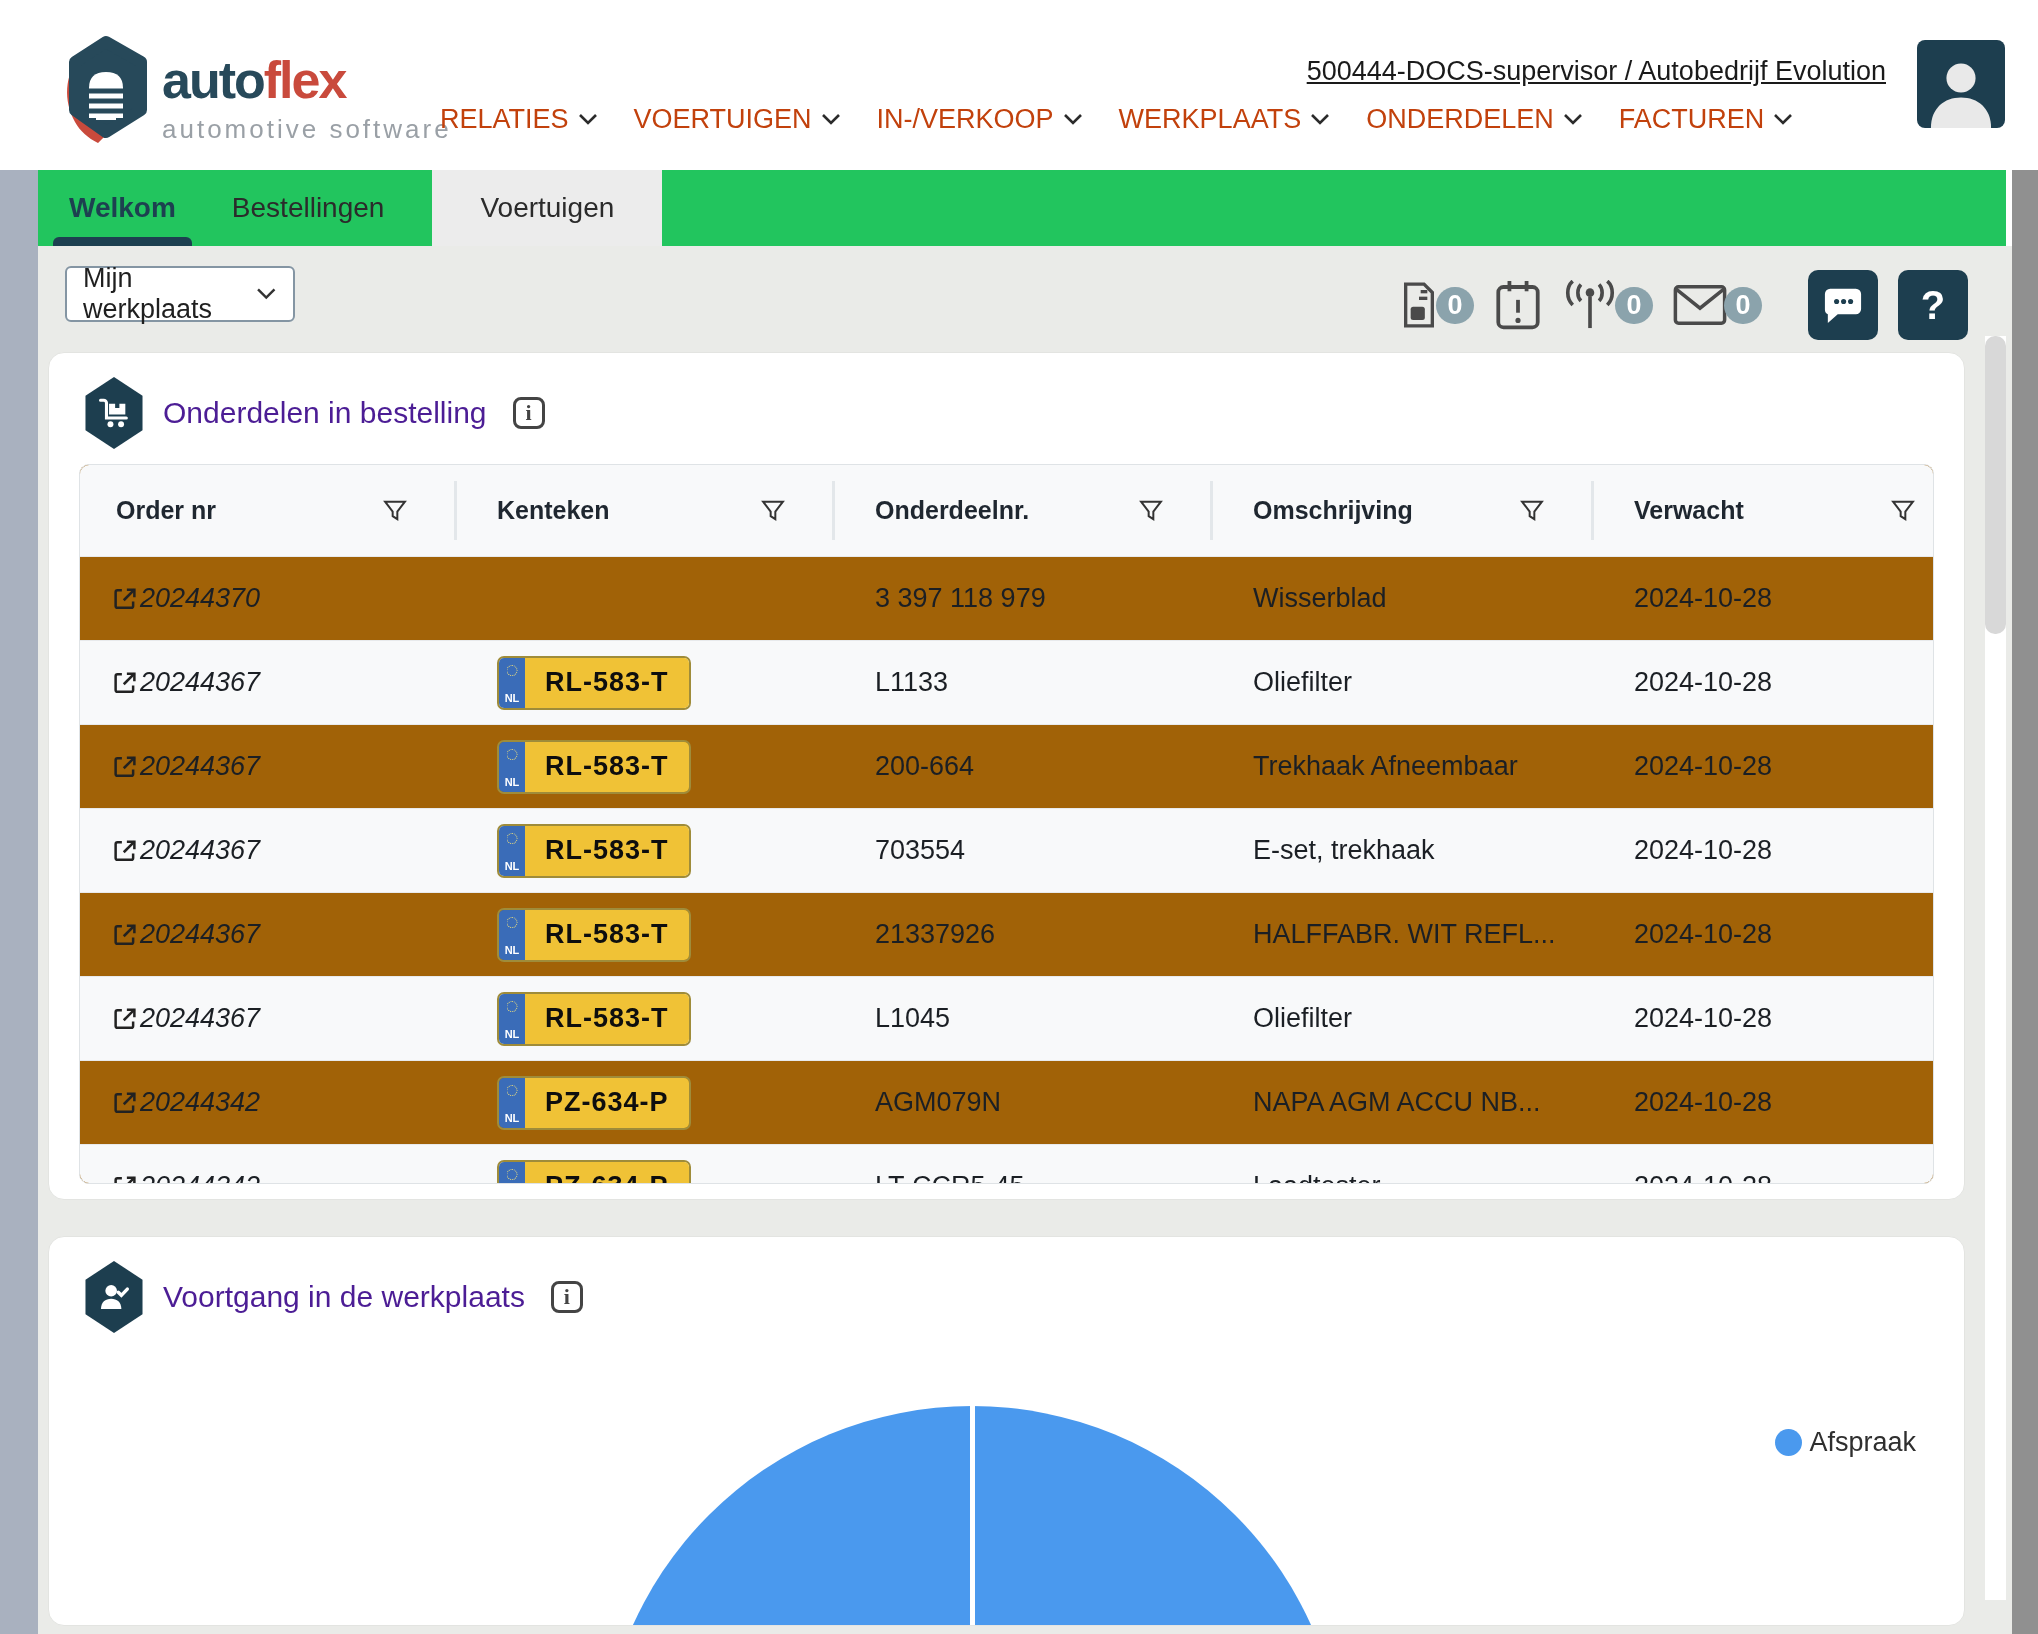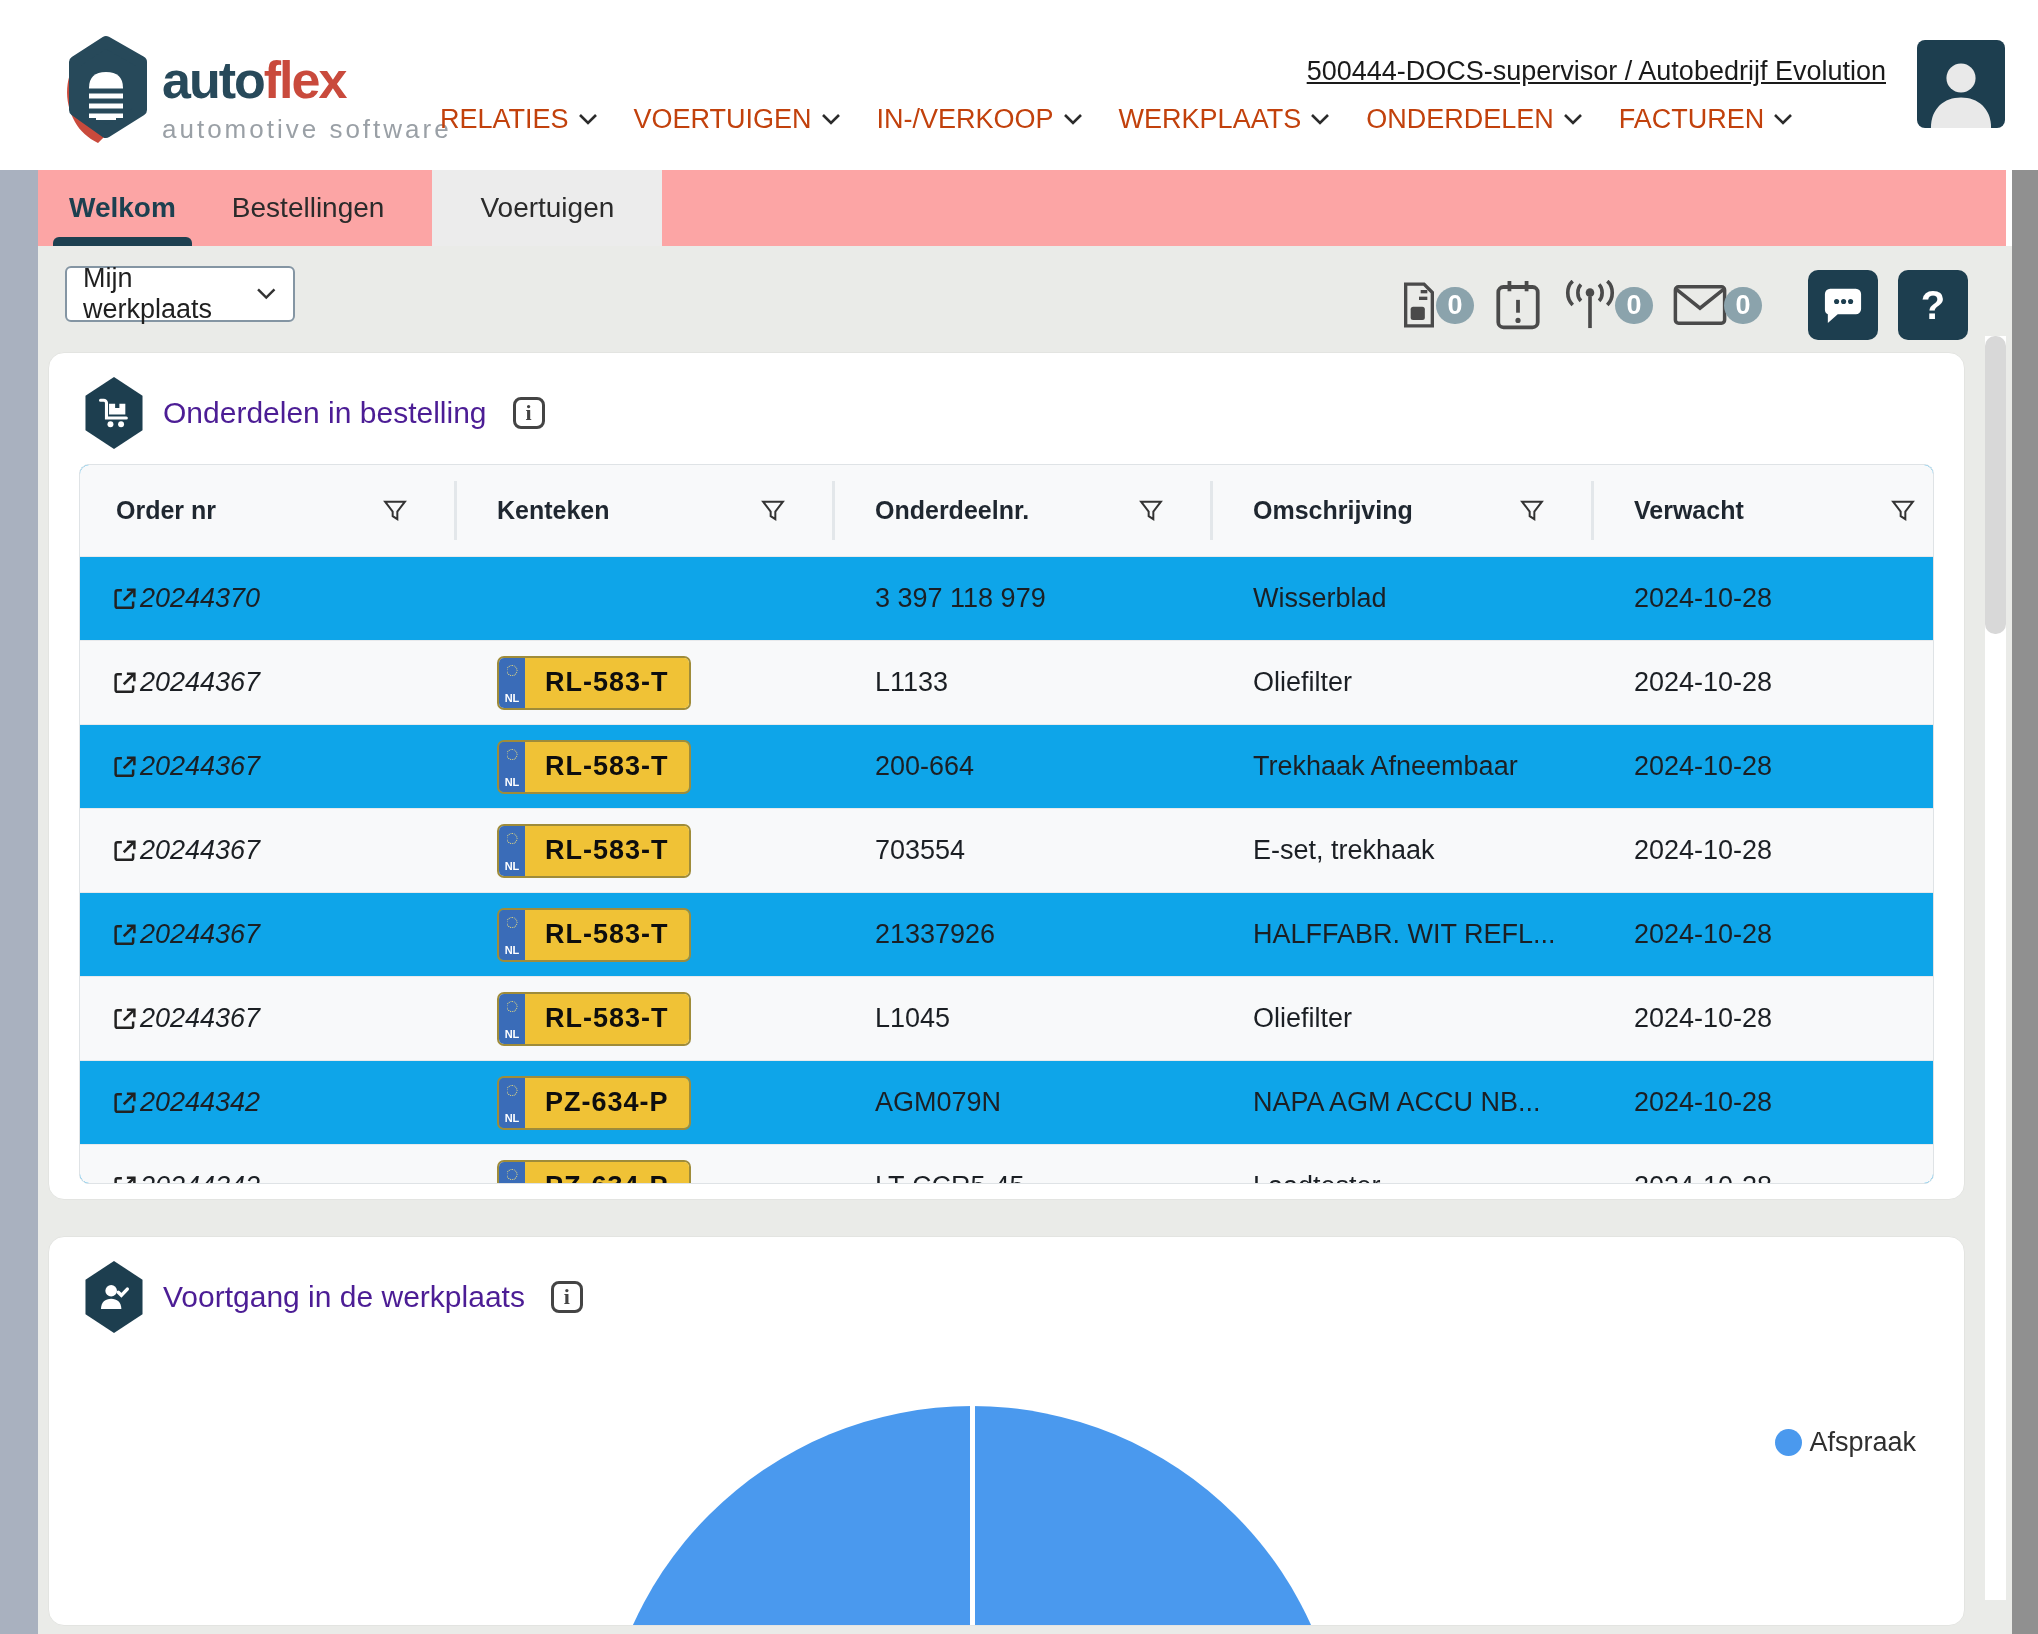--- a/index.html
+++ b/index.html
@@ -21,21 +21,21 @@
   .chev { width:20px; height:13px; }
   .account-link { position:absolute; top:56px; right:152px; font-size:27px; color:#1a1a1a; text-decoration:underline; cursor:pointer; }
   .avatar { position:absolute; top:40px; right:33px; width:88px; height:88px; background:#1d3e4f; border-radius:8px; overflow:hidden; display:flex; align-items:flex-end; justify-content:center; }
 
   
   .left-rail { position:absolute; left:0; top:150px; width:38px; bottom:0; background:#a9b1bf; z-index:4; }
   .powered { position:absolute; left:1px; top:500px; height:460px; writing-mode:vertical-rl; transform:rotate(180deg);
              font-size:24px; color:#2e2e2e; display:flex; align-items:center; white-space:nowrap; }
 
   
-  .tab-bar { position:absolute; left:38px; top:170px; right:32px; height:76px; background:#fca5a5; display:flex; align-items:stretch; z-index:3; }
+  .tab-bar { position:absolute; left:38px; top:170px; right:32px; height:76px; background:#22c55e; display:flex; align-items:stretch; z-index:3; }
   .tab { position:relative; display:flex; align-items:center; font-size:28px; color:#2b2b2b; padding:0 22px; cursor:pointer; }
   .tab.active { color:#1d4050; font-weight:700; margin-left:9px; }
   .tab.active::after { content:""; position:absolute; left:6px; right:6px; bottom:0; height:9px; border-radius:6px 6px 0 0; background:#1d4050; }
   .tab.t2 { margin-left:12px; }
   .tab.boxed { margin-left:26px; background:#ececec; padding:0 48px; }
 
   
   .content { position:absolute; left:38px; top:246px; right:26px; bottom:0; background:#eaebe8; z-index:2; }
 
   .workshop-select { position:absolute; left:27px; top:20px; width:230px; height:56px; background:#fff;
@@ -54,21 +54,21 @@
   .card { position:absolute; left:10px; width:1917px; background:#fff; border-radius:16px; border:1px solid #e3e4e1; }
   .card-head { display:flex; align-items:center; gap:18px; padding:24px 0 0 34px; }
   .hexicon { width:62px; height:72px; background:#1d3e4f; clip-path:polygon(50% 0%,96% 26%,96% 74%,50% 100%,4% 74%,4% 26%);
              display:flex; align-items:center; justify-content:center; flex:0 0 auto; }
   .card-title { font-size:30px; color:#4c1d95; font-weight:500; }
   .info-ic { width:32px; height:32px; border:3px solid #444; border-radius:8px; display:flex; align-items:center; justify-content:center;
              font-family:"Liberation Serif", serif; font-weight:700; font-size:22px; color:#444; margin-left:8px; cursor:pointer; }
 
   .card-orders { top:106px; height:848px; }
   .orders-table { position:absolute; left:30px; right:30px; top:111px; height:720px; border:1px solid #dfe3e6;
-                  border-radius:10px; overflow:hidden; background:#0ea5e9; }
+                  border-radius:10px; overflow:hidden; background:#a16207; }
   .tgrid { display:grid; grid-template-columns:377px 378px 378px 381px 1fr; align-items:center; }
   .thead { background:#f8f9fa; height:91px; font-weight:700; font-size:25px; color:#1f2730; }
   .th { position:relative; height:100%; display:flex; align-items:center; padding-left:40px; }
   .th:first-child { padding-left:36px; }
   .th:not(:last-child)::after { content:""; position:absolute; right:0; top:16px; bottom:16px; width:3px; background:#e3e7ea; }
   .funnel { position:absolute; right:48px; top:50%; transform:translateY(-50%); cursor:pointer; }
   .th:last-child .funnel { right:16px; }
   .trow { height:84px; border-top:1px solid #e8eaec; font-size:27px; color:#1b1f24; cursor:pointer; }
   .trow.alt { background:#f8f9fa; }
   .td { display:flex; align-items:center; padding-left:40px; overflow:hidden; white-space:nowrap; }

